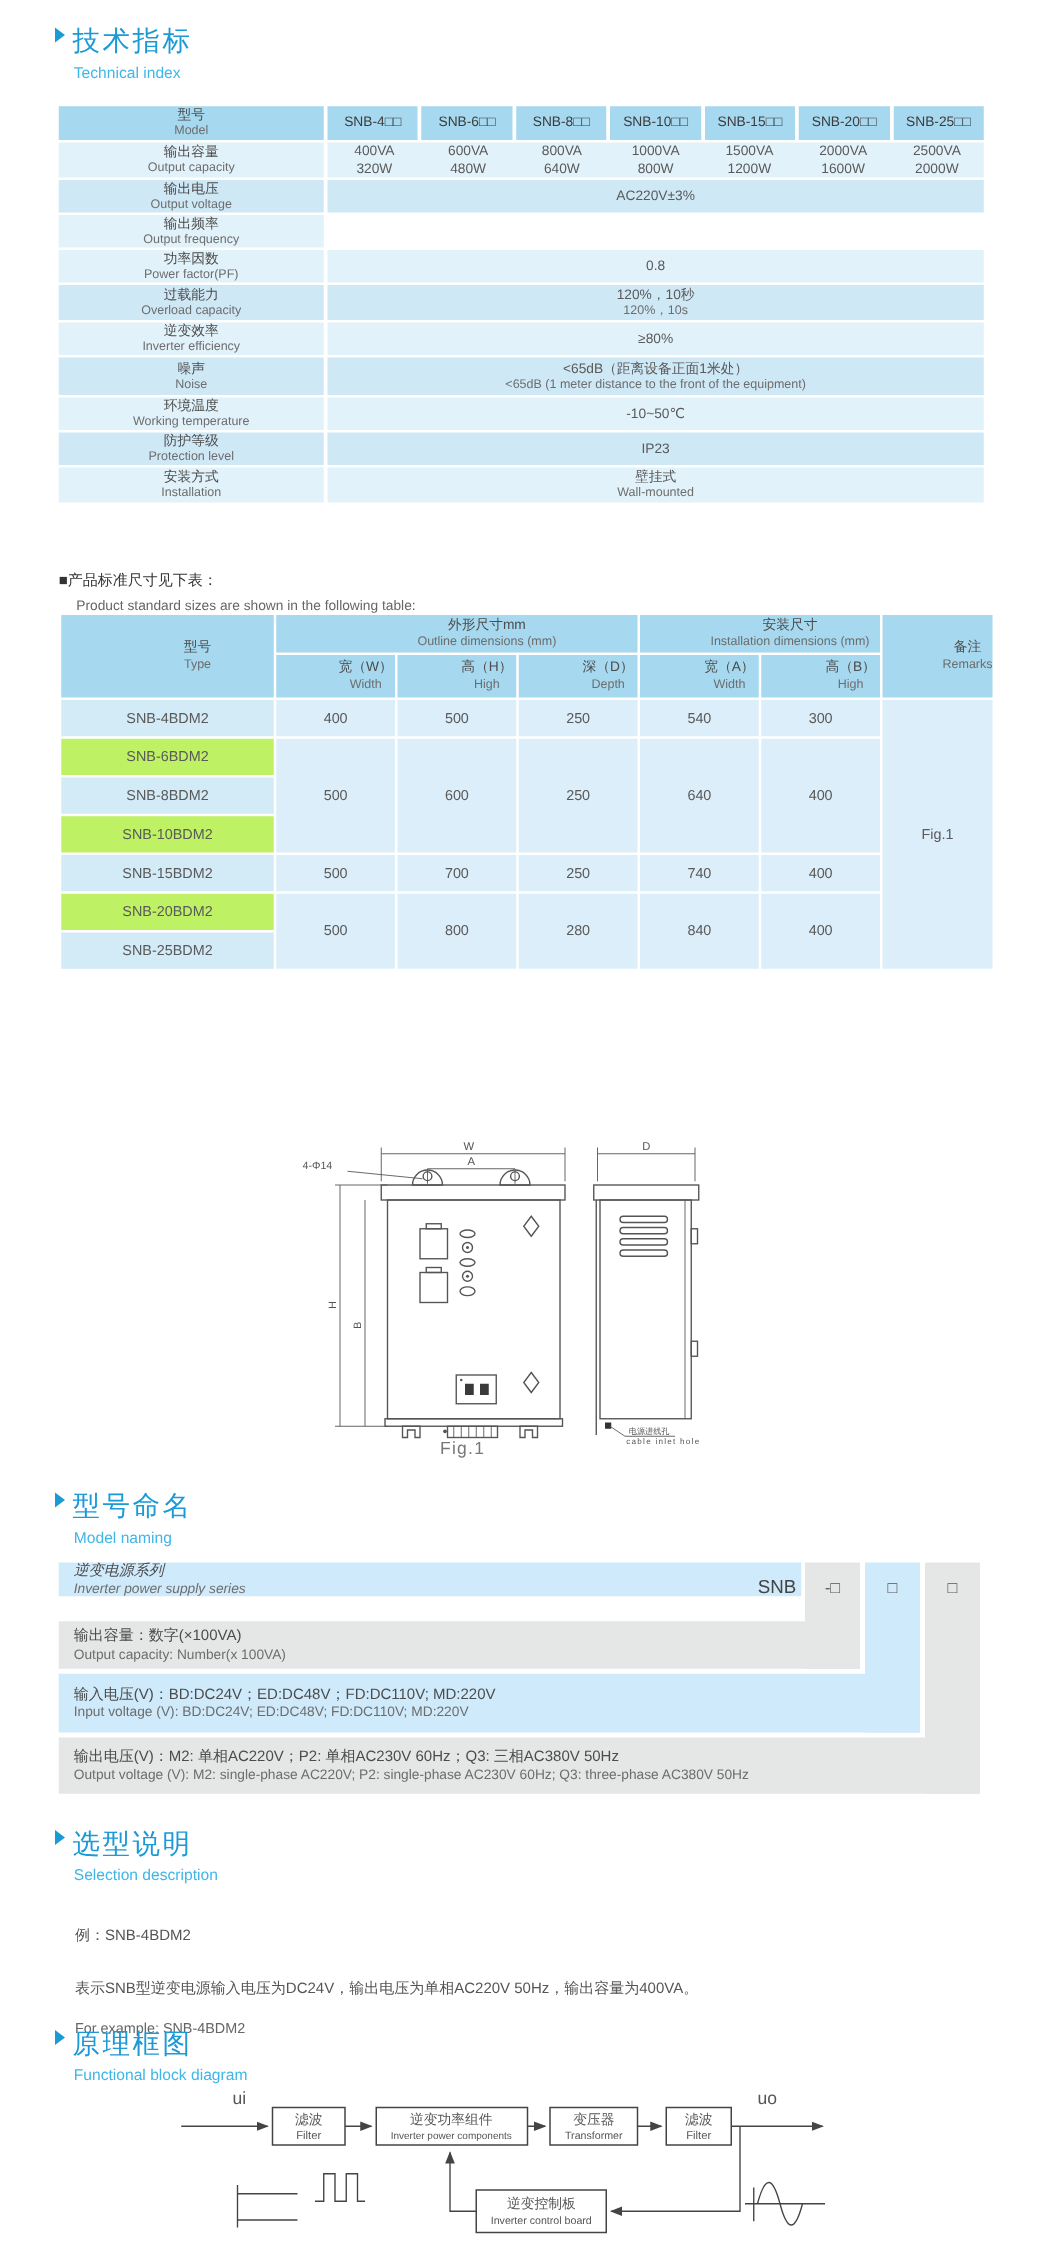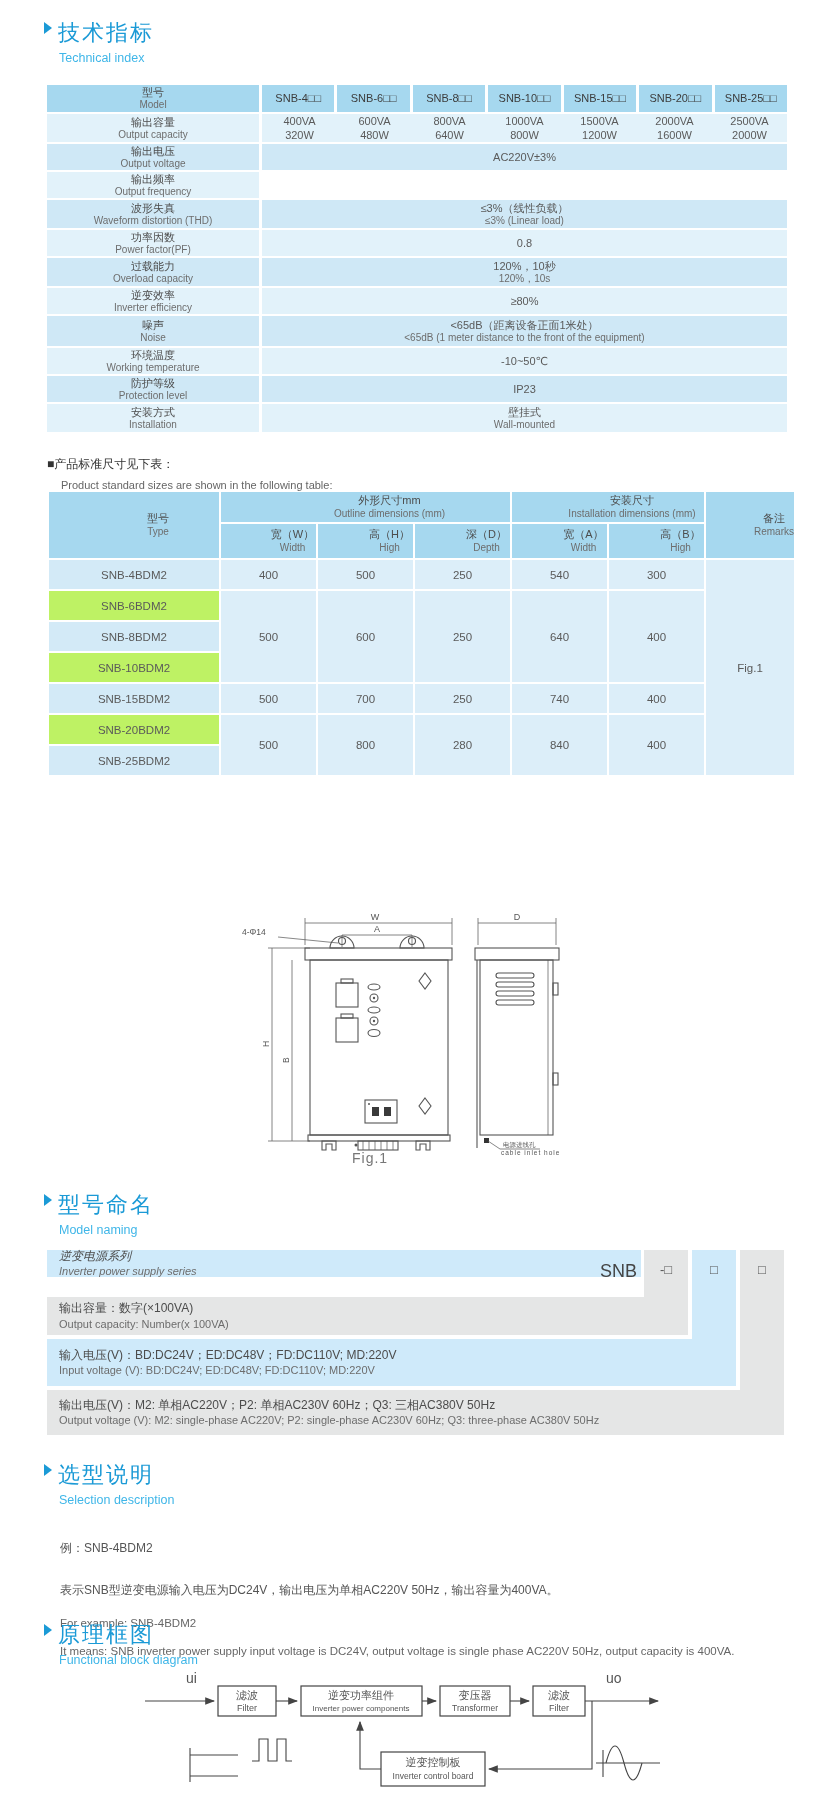--- a/index.html
+++ b/index.html
@@ -56,21 +56,21 @@
   .blue{background:#cfeafa;}
   .gray{background:#e5e6e6;}
   .bar1{top:0;height:27px;width:594px;font-style:italic;}
   .bar2{top:47px;height:38px;width:641px;}
   .bar3{top:89px;height:47px;width:689px;}
   .bar4{top:140px;height:45px;width:737px;}
   .strip{position:absolute;top:0;width:44px;}
   .strip1{left:597px;height:85px;}
   .strip2{left:645px;height:136px;}
   .strip3{left:693px;height:185px;}
-  .code{position:absolute;font-size:18px;color:#444;}
+  .code{position:absolute;font-size:15px;color:#444;}
   .code-prefix{left:540px;top:11px;width:50px;text-align:right;}
   .code-box{width:44px;text-align:center;top:12px;font-size:13px;color:#555;}
   .cb1{left:597px;} .cb2{left:645px;} .cb3{left:693px;}
   
   .sel-line{position:absolute;left:60px;}
   .sl-zh{font-size:12px;color:#555;}
   .sl-en{font-size:11.5px;color:#666;}
   
   svg text{fill:#555;}
   .bx{fill:none;stroke:#444;stroke-width:1.2;}
@@ -152,30 +152,20 @@
         </div>
     </div>
 
     <div class="row">
       <div class="cell lab bg-b">
           <div class="zh">输出频率</div>
           <div class="en">Output frequency</div>
         </div>
     </div>
 
-    <div class="row" style="height:28px;">
-      <div class="cell lab bg-a">
-          <div class="zh">波形失真</div>
-          <div class="en">Waveform distortion (THD)</div>
-        </div>
-      <div class="cell val bg-a">
-          <div class="vline">≤3%（线性负载）</div>
-          <div class="en">≤3% (Linear load)</div>
-        </div>
-    </div>
 
     <div class="row">
       <div class="cell lab bg-b">
           <div class="zh">功率因数</div>
           <div class="en">Power factor(PF)</div>
         </div>
       <div class="cell val bg-b">
           <div class="vline">0.8</div>
         </div>
     </div>
@@ -474,21 +464,20 @@
     <div class="code code-box cb3">□</div>
   </div>
 
   <div class="sec-head" style="top:1460px;">
     <span class="tri"></span><span class="title-zh">选型说明</span>
     <div class="title-en">Selection description</div>
   </div>
   <div class="sel-line sl-zh" style="top:1540px;">例：SNB-4BDM2</div>
   <div class="sel-line sl-zh" style="top:1582px;">表示SNB型逆变电源输入电压为DC24V，输出电压为单相AC220V 50Hz，输出容量为400VA。</div>
   <div class="sel-line sl-en" style="top:1617px;">For example: SNB-4BDM2</div>
-  <div class="sel-line sl-en" style="top:1645px;">It means: SNB inverter power supply input voltage is DC24V, output voltage is single phase AC220V 50Hz, output capacity is 400VA.</div>
 
   <div class="sec-head" style="top:1620px;">
     <span class="tri"></span><span class="title-zh">原理框图</span>
     <div class="title-en">Functional block diagram</div>
   </div>
 
   <svg style="position:absolute;left:100px;top:1665px;" width="600" height="142" viewBox="0 0 600 142">
     <defs>
       <marker id="ah" markerWidth="9" markerHeight="8" refX="8" refY="3.5" orient="auto">
         <path d="M0,0 L9,3.5 L0,7 Z" fill="#444"></path>

